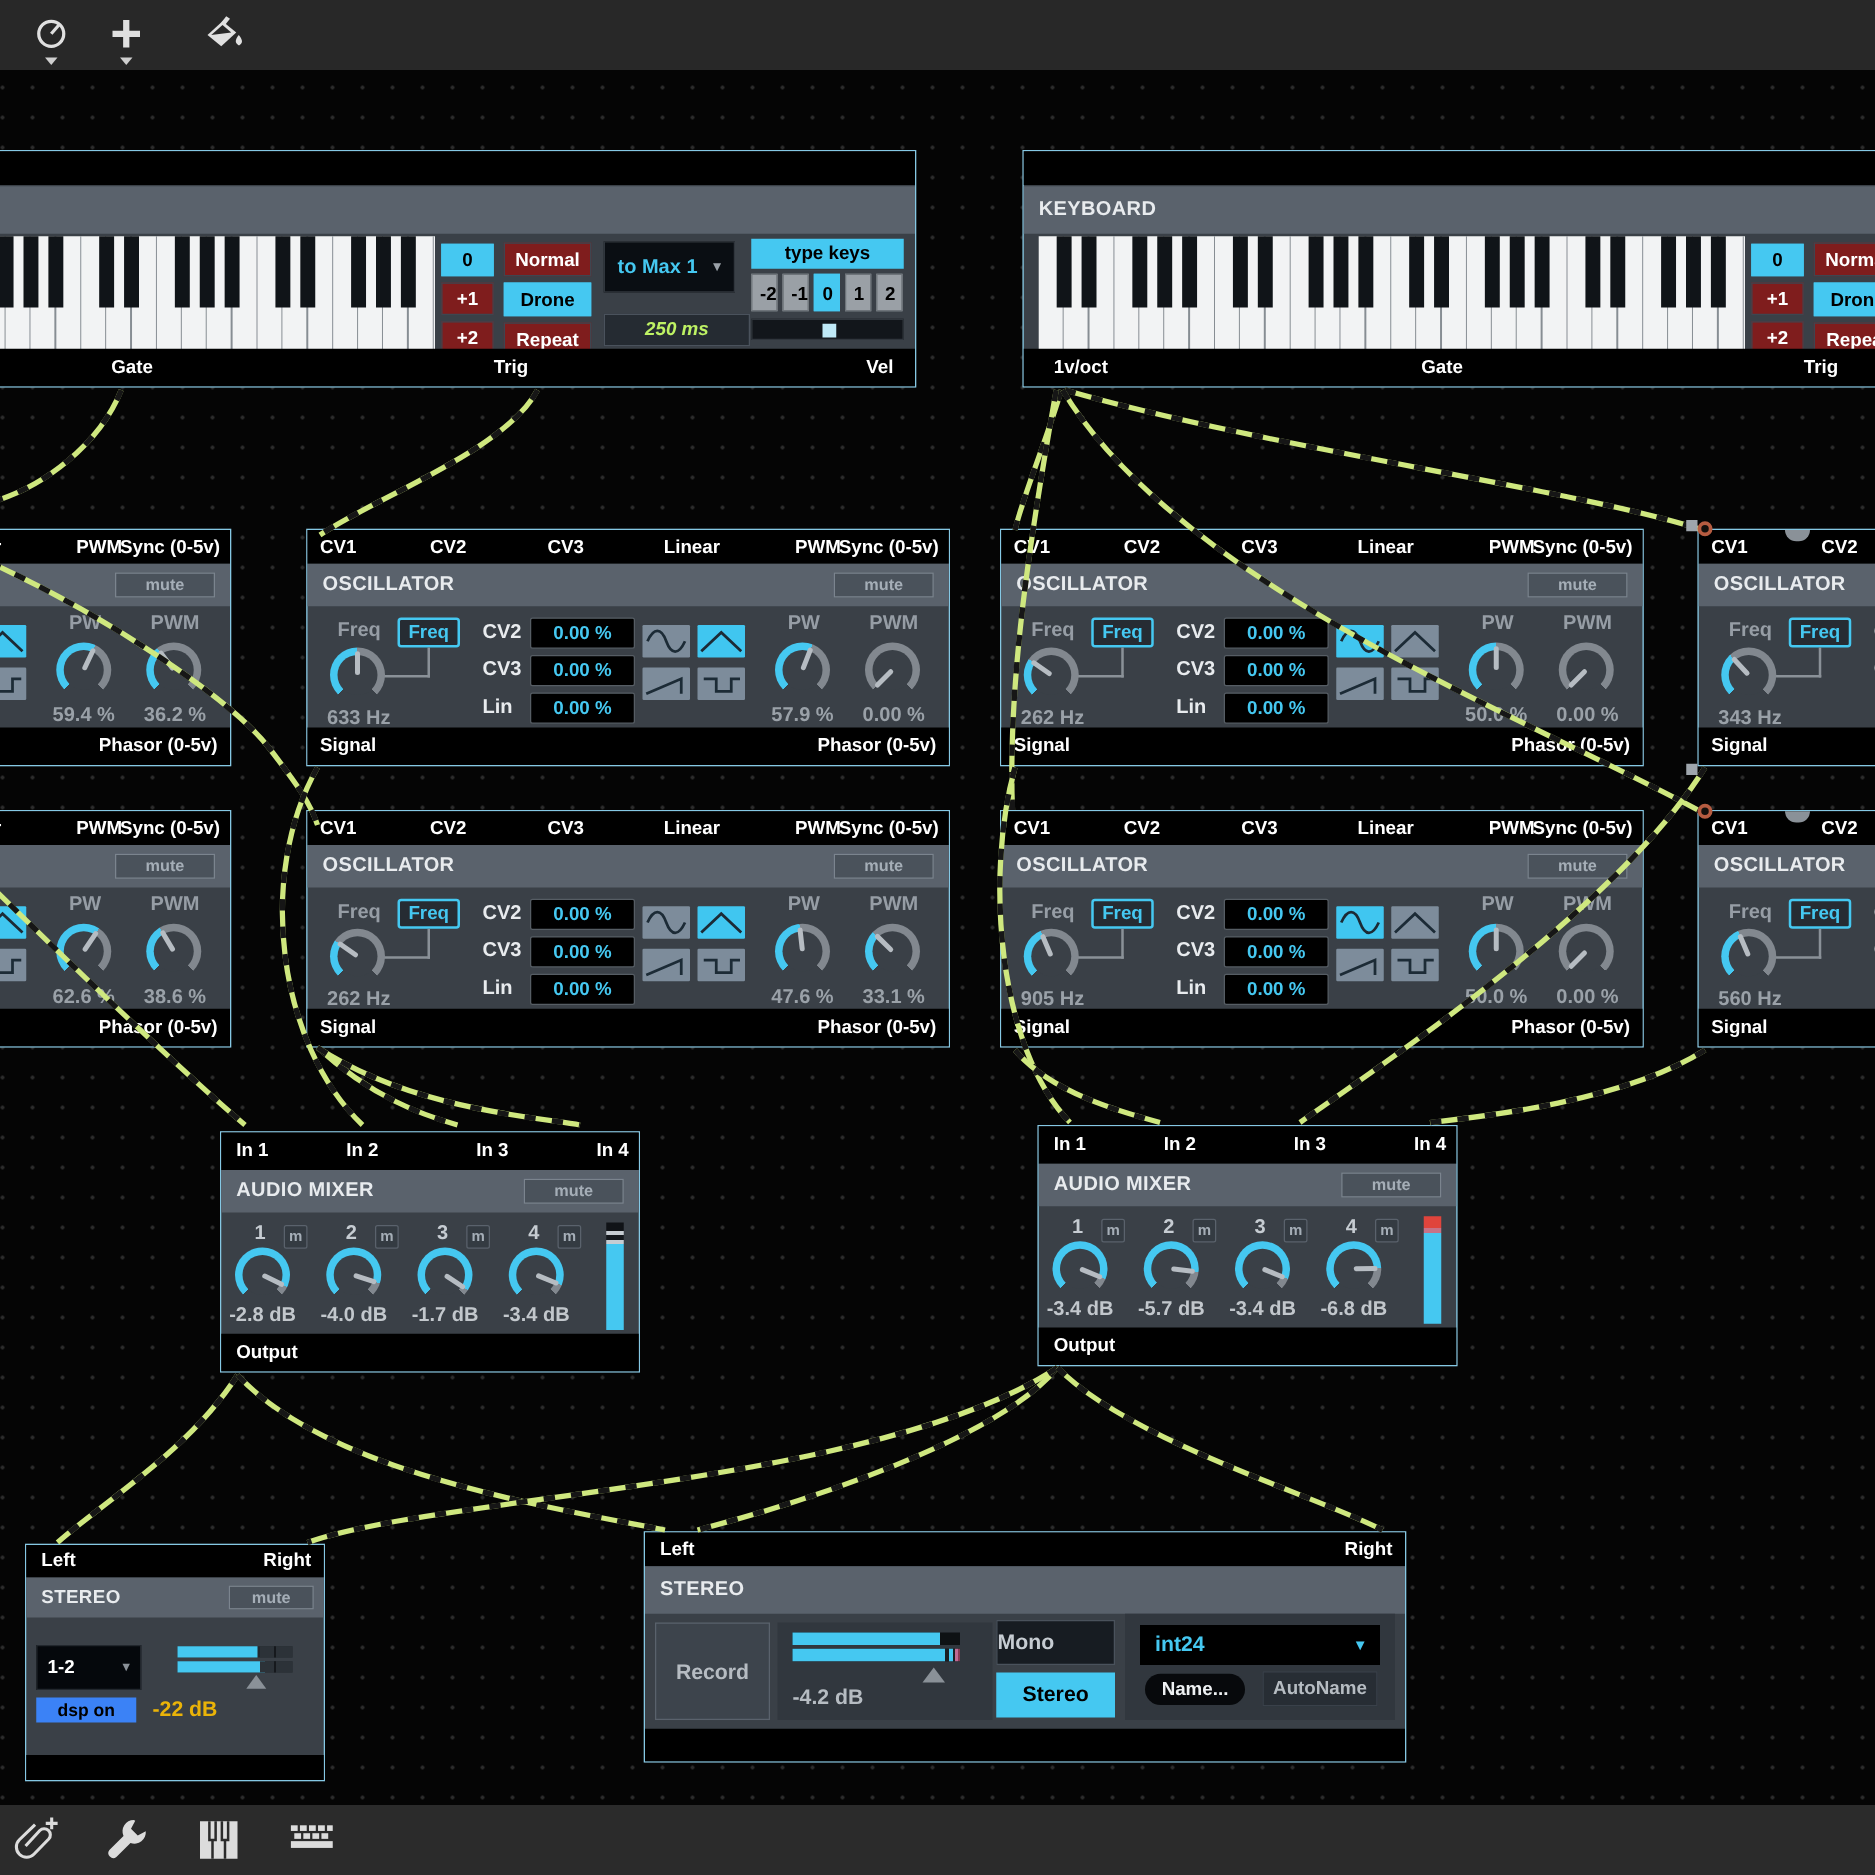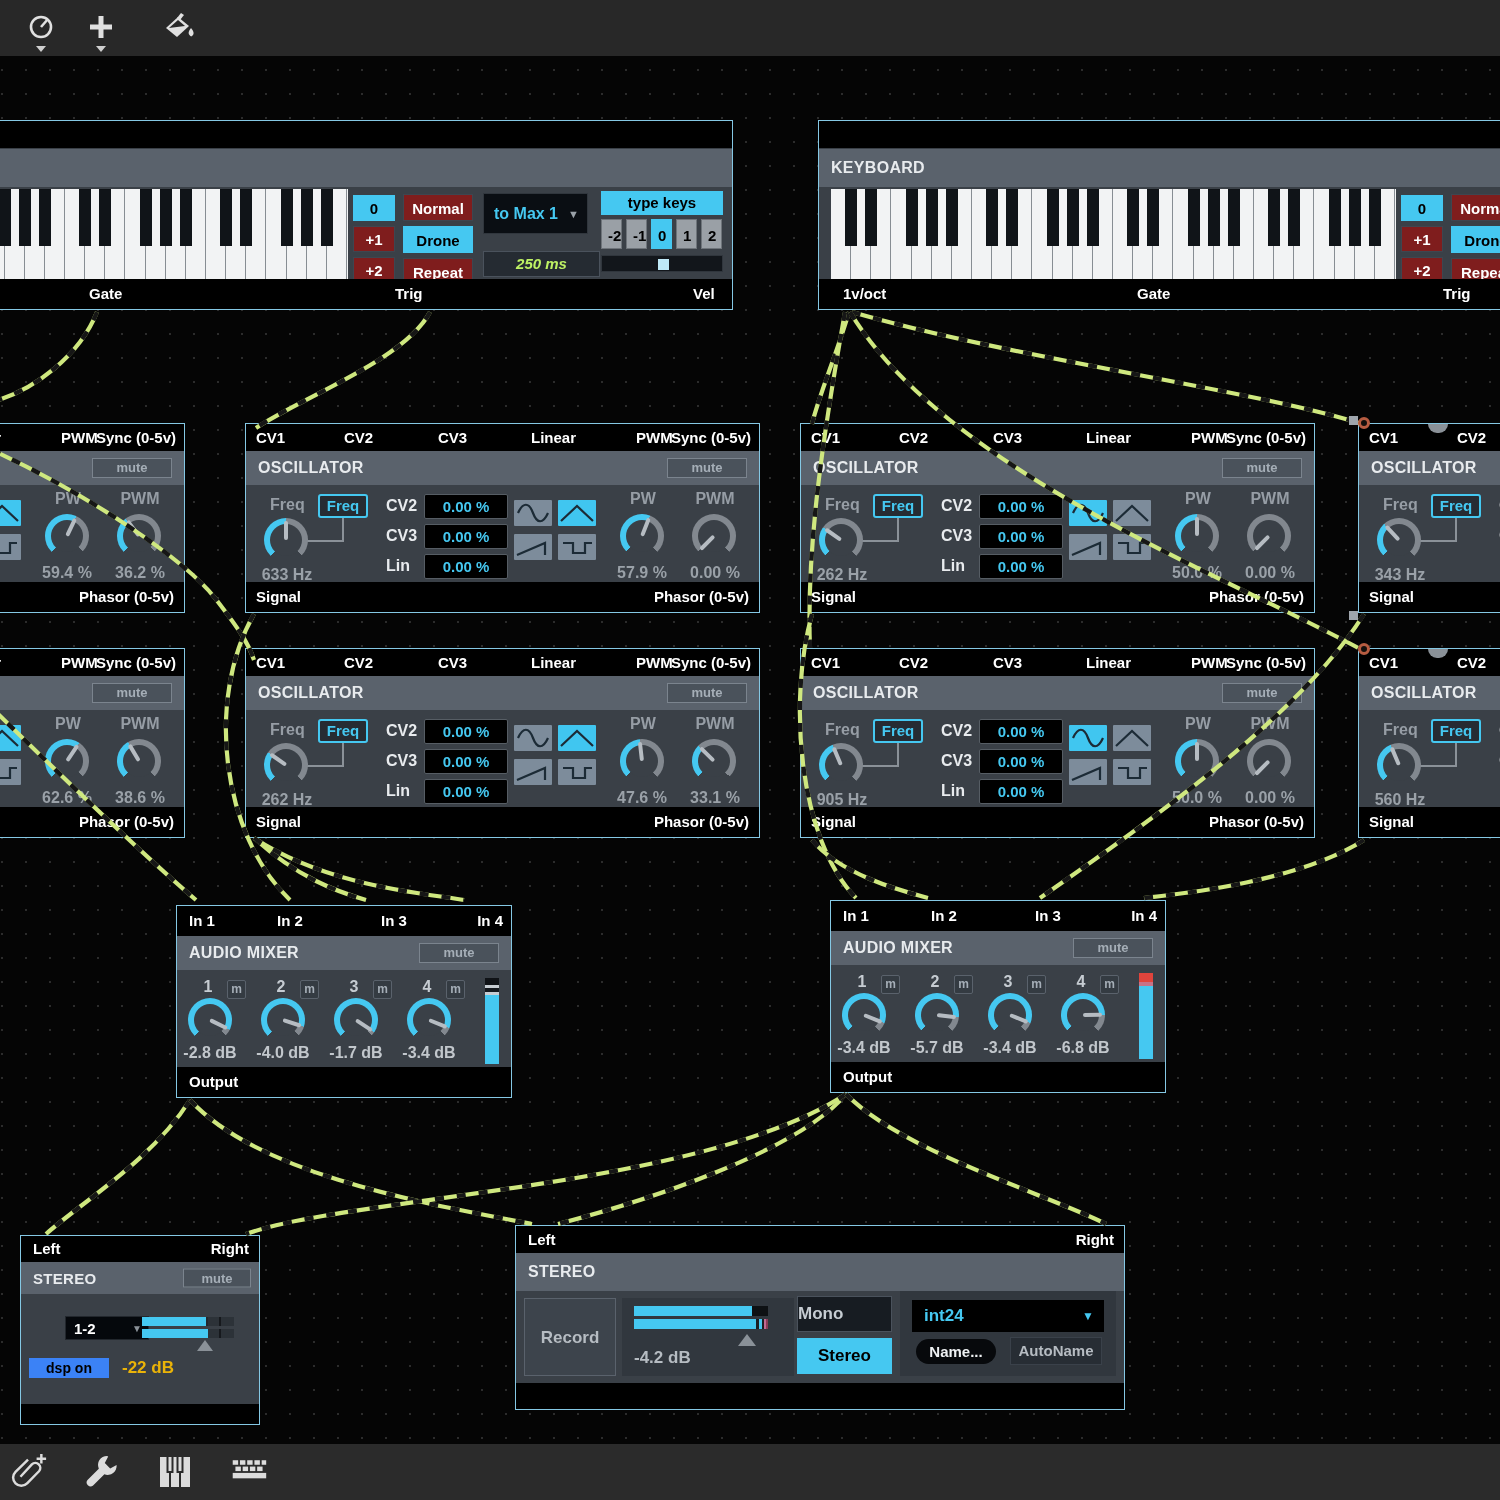--- a/index.html
+++ b/index.html
@@ -93,21 +93,21 @@
   .chval{position:absolute;top:138px;width:70px;text-align:center;color:#c2c7cc;font-size:16px;font-weight:bold;white-space:nowrap;}
   .vu{position:absolute;left:308px;top:72px;width:14px;height:86px;}
   .vu-l{background:linear-gradient(180deg,#101317 0px,#101317 7px,#c6ccd2 7px,#c6ccd2 10px,#14181d 10px,#14181d 14px,#c6ccd2 14px,#c6ccd2 17px,#45c8f1 17px,#45c8f1 100%);}
   .vu-r{background:linear-gradient(180deg,#e0443c 0px,#e0443c 9px,#c77287 9px,#c77287 13px,#45c8f1 13px,#45c8f1 100%);}
   
   .stereo{width:240px;height:190px;left:20px;top:1235px;}
   .stereo .inlets{height:26px;line-height:26px;}
   .stereo .mhead{top:26px;height:32px;font-size:15px;}
   .stereo .mute{width:68px;height:19px;right:8px;}
   .stereo .botstrip{position:absolute;left:0;right:0;bottom:0;height:20px;background:#000;}
-  .sel12{position:absolute;left:8px;top:80px;width:84px;height:24px;background:#05080c;border:1px solid #22272d;margin-left:36px;}
+  .sel12{position:absolute;left:8px;top:80px;width:84px;height:36px;background:#05080c;border:1px solid #22272d;}
   .sel12 .lab{position:absolute;left:8px;top:50%;transform:translateY(-50%);color:#fff;font-size:15px;font-weight:bold;}
   .sel12 .caret{position:absolute;right:6px;top:50%;transform:translateY(-50%);color:#8a9198;font-size:10px;}
   .dspon{position:absolute;left:8px;top:122px;width:80px;height:20px;background:#3b82f6;color:#000;border:0;padding:0;
     font-size:14px;font-weight:bold;line-height:20px;text-align:center;}
   .sbar{position:absolute;left:121px;width:92px;height:9px;background:#23282e;}
   .sbar i{position:absolute;left:0;top:0;bottom:0;background:#45c8f1;}
   .sbar u{position:absolute;right:0;top:0;bottom:0;width:26px;
     background:linear-gradient(90deg,#2c3238 0px,#2c3238 11px,#16191d 11px,#16191d 13px,#2c3238 13px,#2c3238 26px);}
   .smtri{position:absolute;left:176px;top:104px;width:0;height:0;
     border-left:8px solid transparent;border-right:8px solid transparent;border-bottom:11px solid #8a9198;}

